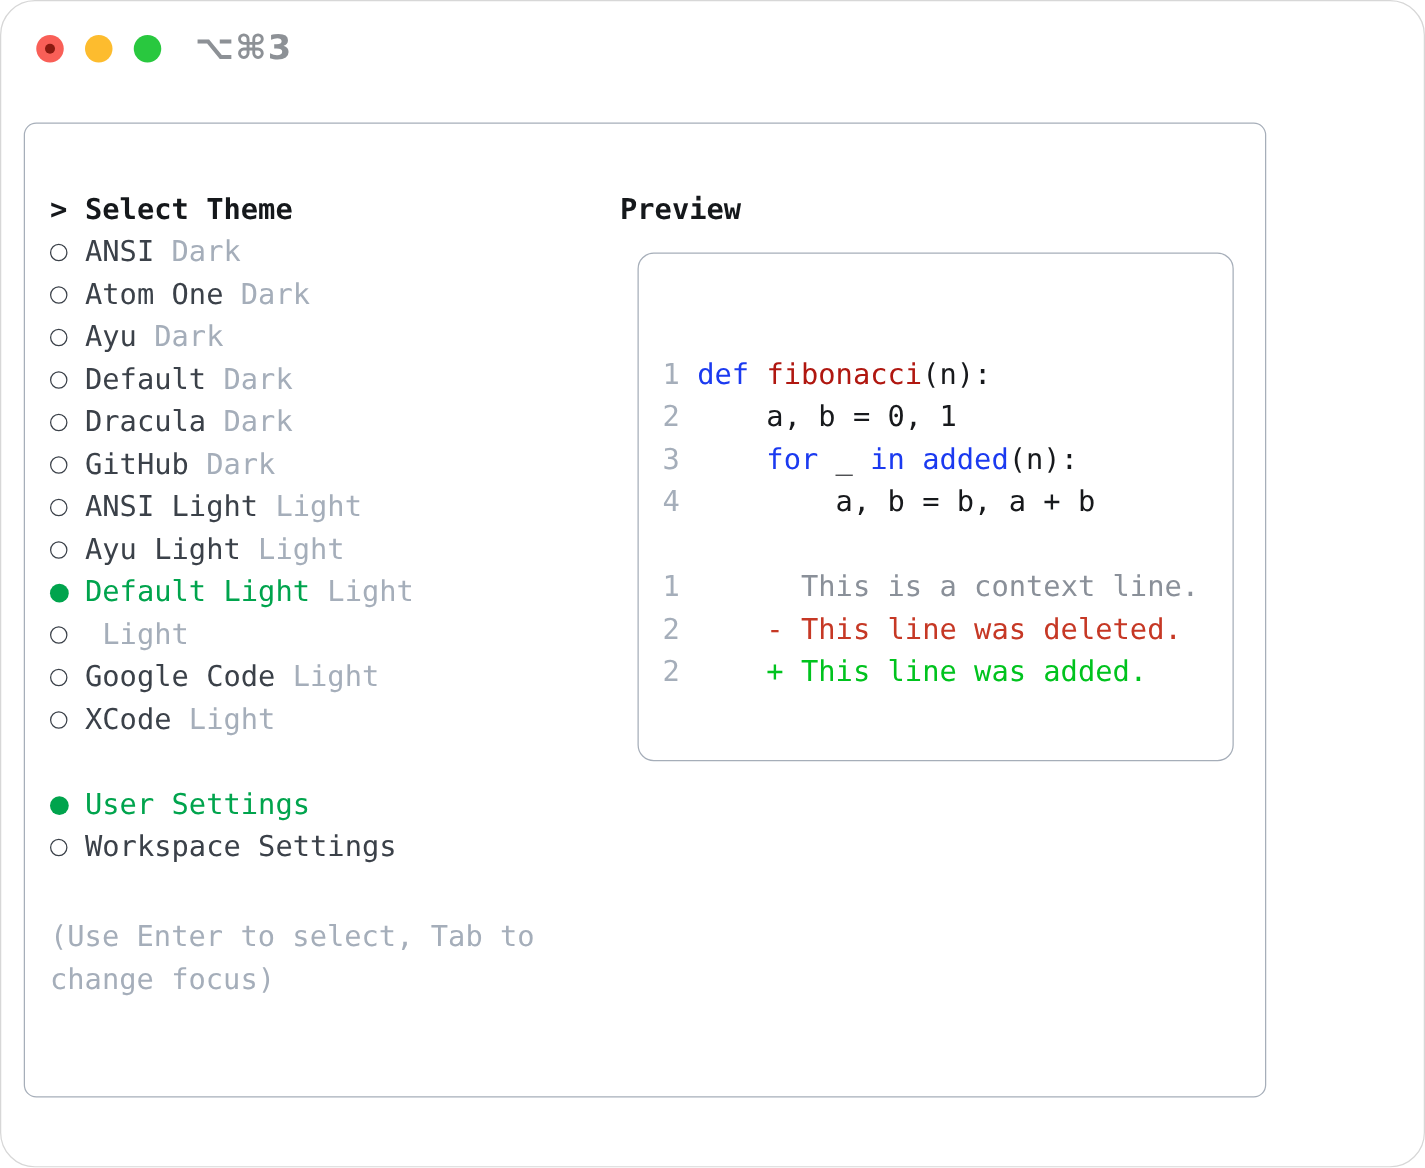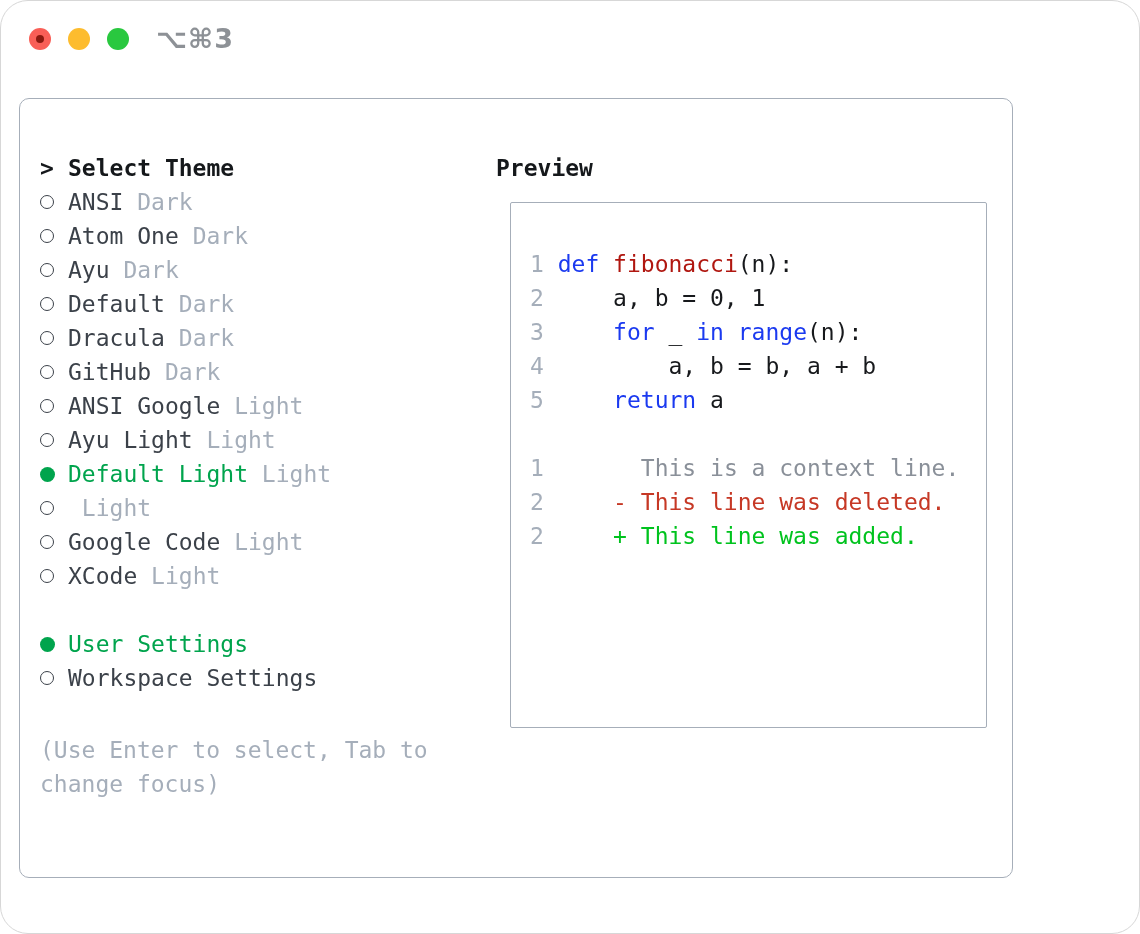--- a/index.html
+++ b/index.html
@@ -49,23 +49,23 @@
   .hint{
     margin-top:38px;width:436px;font-size:23px;line-height:34px;
     color:var(--muted-gray);white-space:normal;
   }
   
   .preview-head{
     position:absolute;left:476px;top:52px;height:34px;line-height:34px;
     font-size:23px;font-weight:bold;color:var(--heading-black);
   }
   .preview-box{
-    position:absolute;left:490px;top:103px;width:477px;height:526px;box-sizing:border-box;
-    border:1.5px solid var(--border-gray);border-radius:2px;background:#ffffff;
-    padding:44px 0 0 19px;overflow:hidden;
+    position:absolute;left:490px;top:103px;width:477px;height:407px;box-sizing:border-box;
+    border:1.5px solid var(--border-gray);border-radius:13px;background:#ffffff;
+    padding:80px 0 0 19px;overflow:hidden;
   }
   .code-line{height:34px;line-height:34px;font-size:23px;white-space:pre;color:#17191c;}
   .tok-ln{color:var(--muted-gray);}
   .tok-kw{color:var(--keyword-blue);}
   .tok-fn{color:var(--function-red);}
   .tok-pl{color:#17191c;}
   .tok-ctx{color:var(--context-gray);}
   .tok-del{color:var(--deleted-red);}
   .tok-add{color:var(--added-green);}
 </style>
@@ -88,44 +88,43 @@
         <span class="marker"><span class="chevron">&gt;</span></span>
         <span class="list-title">Select Theme</span>
       </div>
       <div id="theme-items">
           <div class="row"><span class="marker"><span class="ring"></span></span><span class="item-name">ANSI</span><span class="variant">Dark</span></div>
           <div class="row"><span class="marker"><span class="ring"></span></span><span class="item-name">Atom One</span><span class="variant">Dark</span></div>
           <div class="row"><span class="marker"><span class="ring"></span></span><span class="item-name">Ayu</span><span class="variant">Dark</span></div>
           <div class="row"><span class="marker"><span class="ring"></span></span><span class="item-name">Default</span><span class="variant">Dark</span></div>
           <div class="row"><span class="marker"><span class="ring"></span></span><span class="item-name">Dracula</span><span class="variant">Dark</span></div>
           <div class="row"><span class="marker"><span class="ring"></span></span><span class="item-name">GitHub</span><span class="variant">Dark</span></div>
-          <div class="row"><span class="marker"><span class="ring"></span></span><span class="item-name">ANSI Google</span><span class="variant">Light</span></div>
+          <div class="row"><span class="marker"><span class="ring"></span></span><span class="item-name">ANSI Light</span><span class="variant">Light</span></div>
           <div class="row"><span class="marker"><span class="ring"></span></span><span class="item-name">Ayu Light</span><span class="variant">Light</span></div>
           <div class="row selected"><span class="marker"><span class="dot"></span></span><span class="item-name">Default Light</span><span class="variant">Light</span></div>
           <div class="row"><span class="marker"><span class="ring"></span></span><span class="variant">Light</span></div>
           <div class="row"><span class="marker"><span class="ring"></span></span><span class="item-name">Google Code</span><span class="variant">Light</span></div>
           <div class="row"><span class="marker"><span class="ring"></span></span><span class="item-name">XCode</span><span class="variant">Light</span></div>
         </div>
       <div class="spacer"></div>
       <div id="apply-items">
           <div class="row selected"><span class="marker"><span class="dot"></span></span><span class="item-name">User Settings</span></div>
           <div class="row"><span class="marker"><span class="ring"></span></span><span class="item-name">Workspace Settings</span></div>
         </div>
       <div class="hint">(Use Enter to select, Tab to change focus)</div>
     </div>
 
     <div class="preview-head">Preview</div>
 
     <div class="preview-box">
       <div id="preview-code">
           <div class="code-line"><span class="tok-ln">1 </span><span class="tok-kw">def</span><span class="tok-pl"> </span><span class="tok-fn">fibonacci</span><span class="tok-pl">(n):</span></div>
           <div class="code-line"><span class="tok-ln">2 </span><span class="tok-pl">    a, b = 0, 1</span></div>
-          <div class="code-line"><span class="tok-ln">3 </span><span class="tok-pl">    </span><span class="tok-kw">for</span><span class="tok-pl"> _ </span><span class="tok-kw">in</span><span class="tok-pl"> </span><span class="tok-kw">range</span><span class="tok-pl">(n):</span></div>
+          <div class="code-line"><span class="tok-ln">3 </span><span class="tok-pl">    </span><span class="tok-kw">for</span><span class="tok-pl"> _ </span><span class="tok-kw">in</span><span class="tok-pl"> </span><span class="tok-kw">added</span><span class="tok-pl">(n):</span></div>
           <div class="code-line"><span class="tok-ln">4 </span><span class="tok-pl">        a, b = b, a + b</span></div>
-          <div class="code-line"><span class="tok-ln">5 </span><span class="tok-pl">    </span><span class="tok-kw">return</span><span class="tok-pl"> a</span></div>
           <div class="code-line"></div>
           <div class="code-line"><span class="tok-ln">1 </span><span class="tok-pl">      </span><span class="tok-ctx">This is a context line.</span></div>
           <div class="code-line"><span class="tok-ln">2 </span><span class="tok-pl">    </span><span class="tok-del">- This line was deleted.</span></div>
           <div class="code-line"><span class="tok-ln">2 </span><span class="tok-pl">    </span><span class="tok-add">+ This line was added.</span></div>
         </div>
     </div>
 
   </div>
 </div>
 

